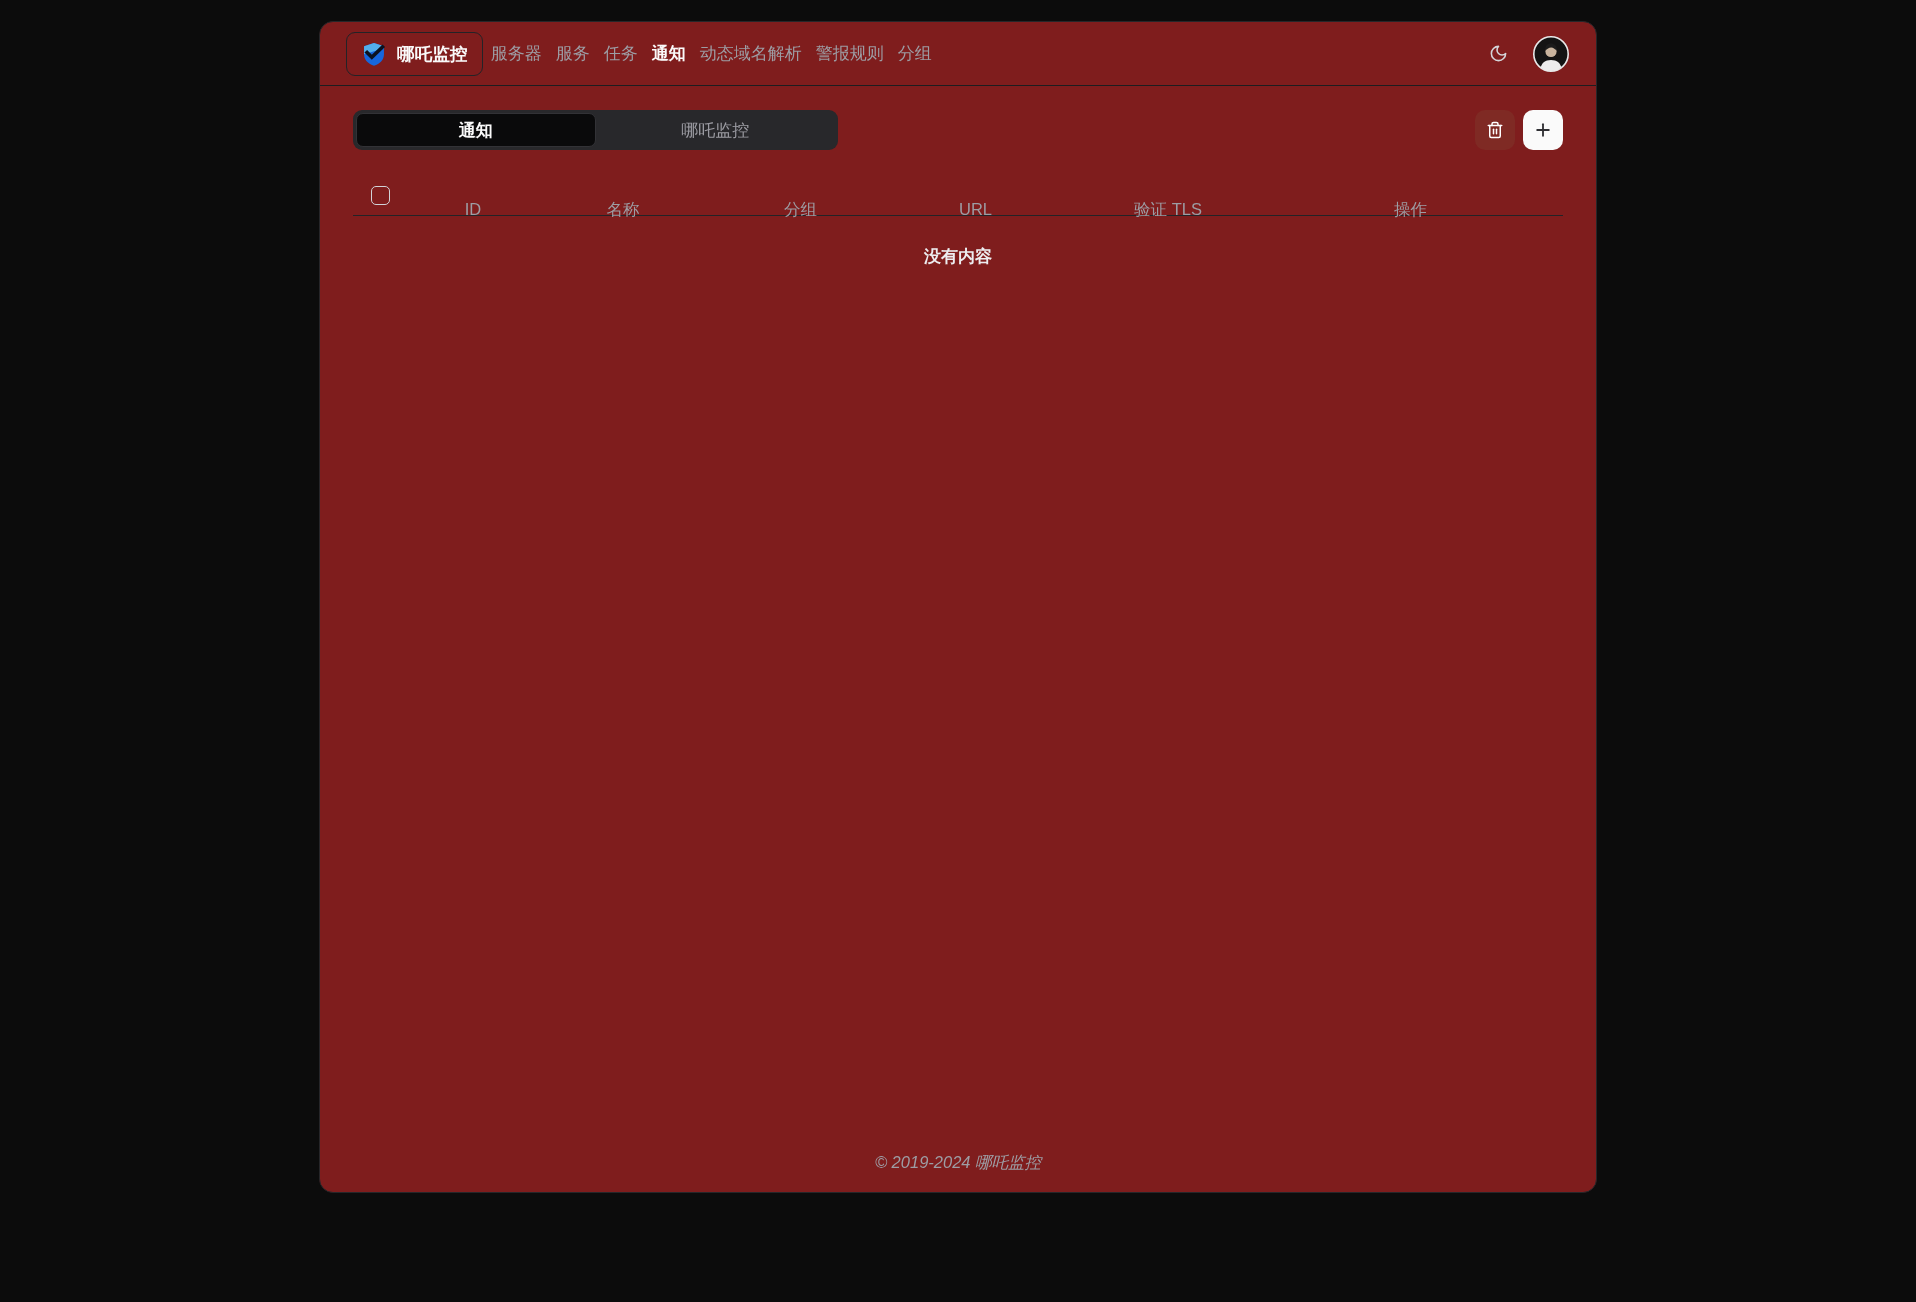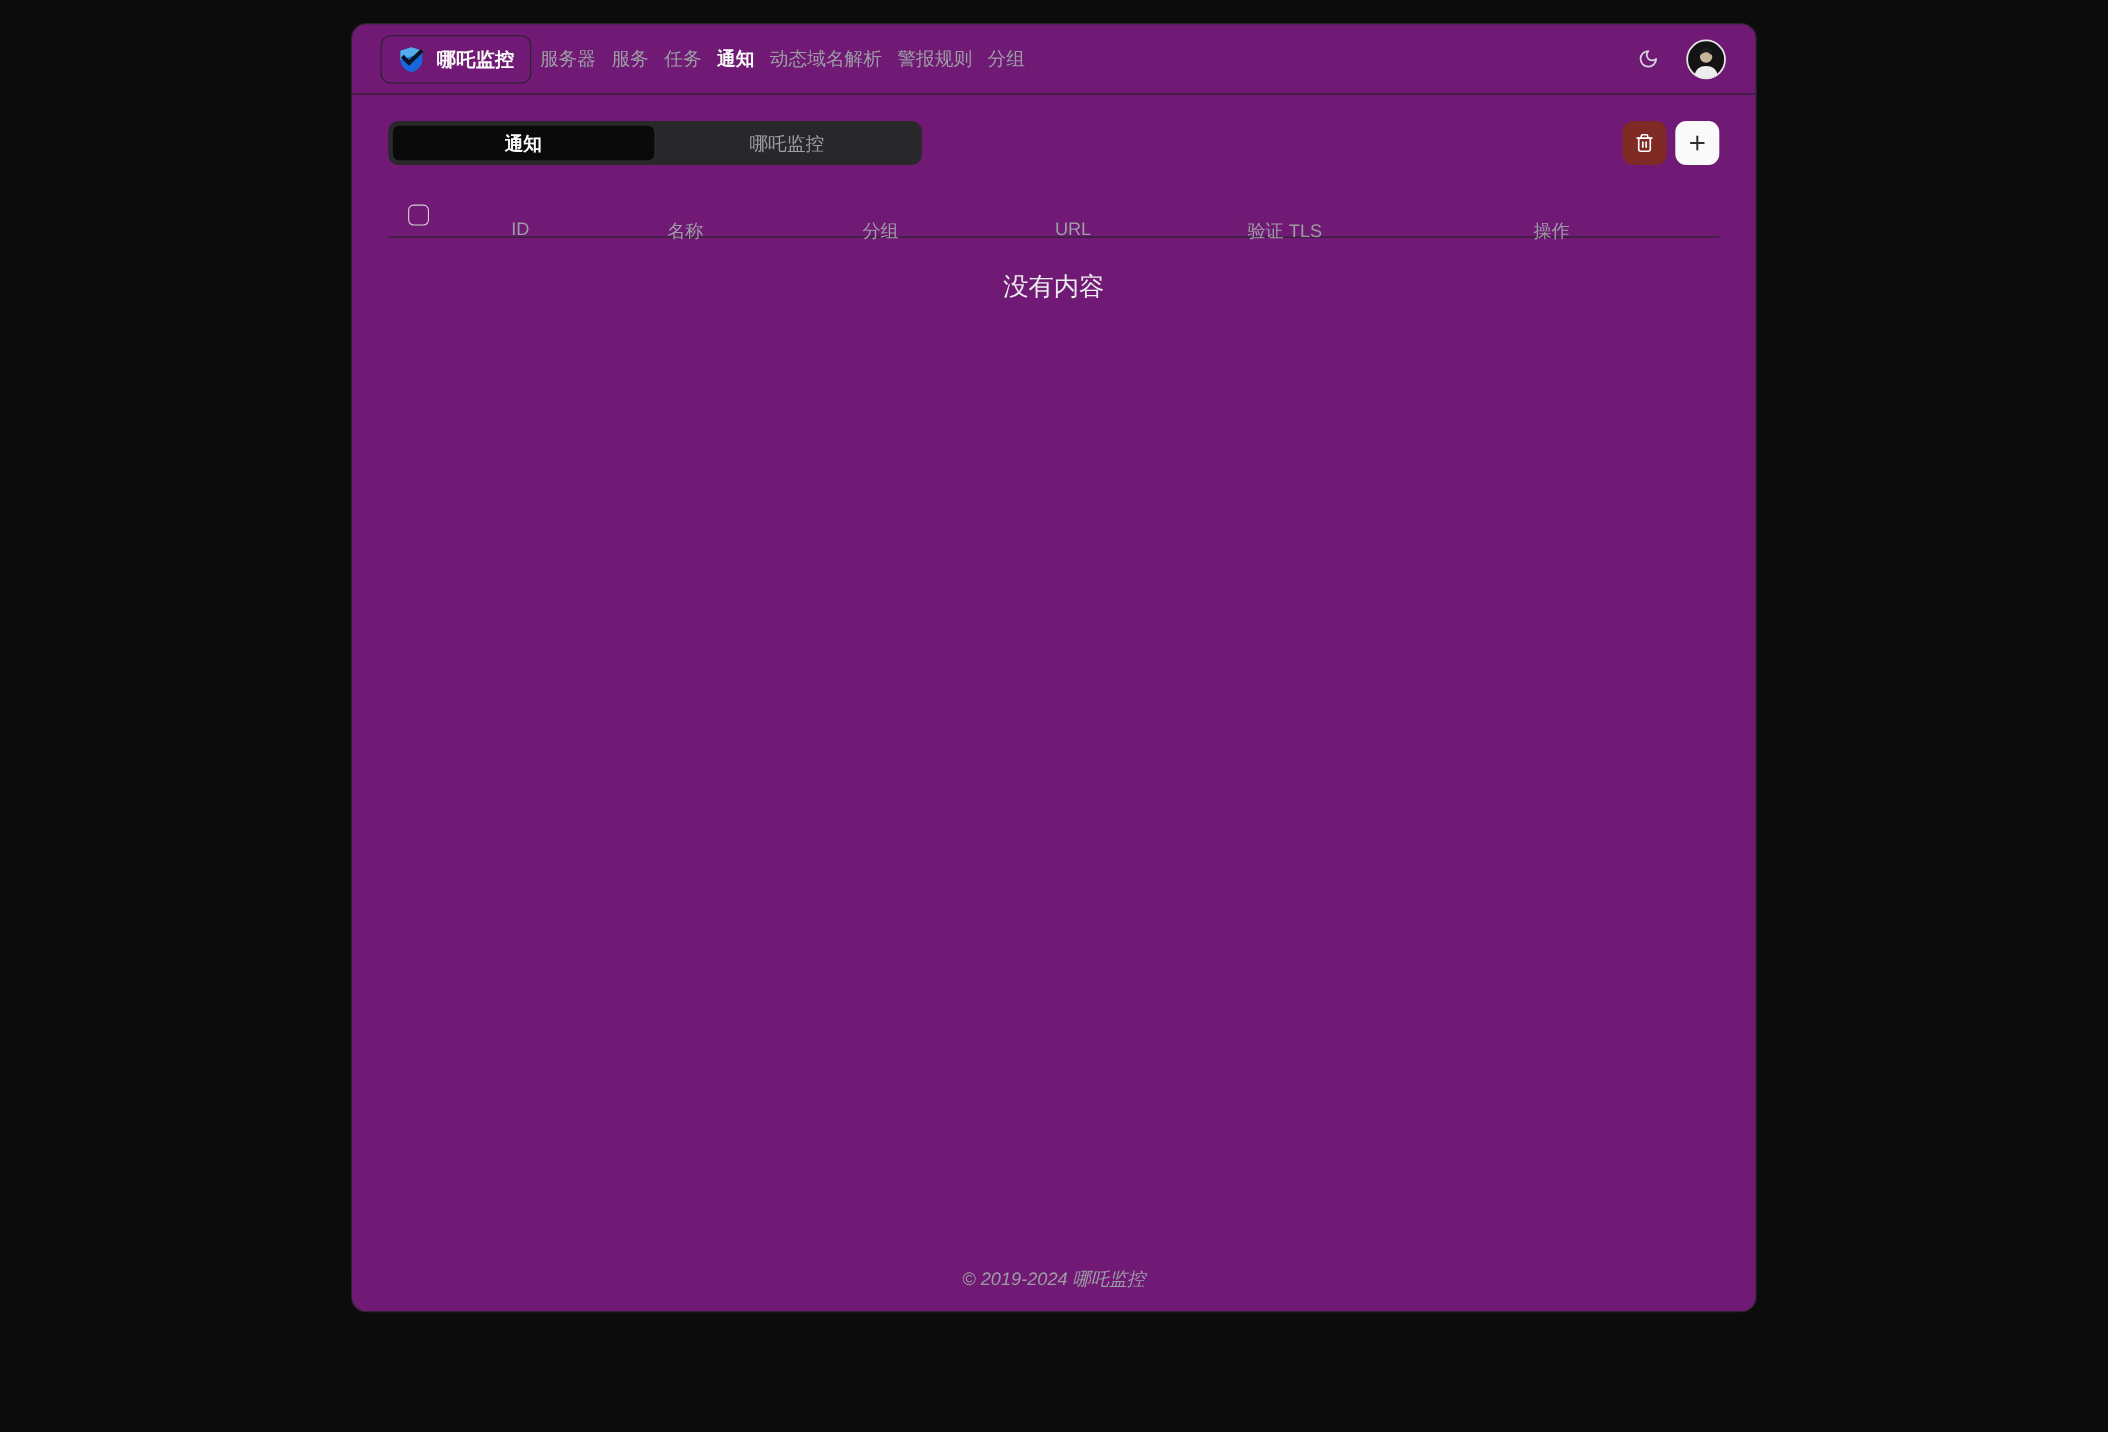--- a/index.html
+++ b/index.html
@@ -7,21 +7,21 @@
   body {
     background: #0c0c0c;
     font-family: "Liberation Sans", "DejaVu Sans", sans-serif;
     color: #fafafa;
     overflow: hidden;
   }
   .app-card {
     width: 1278px;
     height: 1172px;
     margin: 21px auto 0;
-    background: #701a75;
+    background: #7f1d1d;
     border: 1px solid #262629;
     border-radius: 14px;
     display: flex;
     flex-direction: column;
     overflow: hidden;
   }
   
   .navbar {
     height: 64px;
     flex: 0 0 64px;
@@ -160,22 +160,22 @@
     border: 1.5px solid #d2d2d7;
     border-radius: 5px;
     background: transparent;
     cursor: pointer;
   }
   .empty-row {
     padding-top: 29px;
     text-align: center;
   }
   .empty-text {
-    font-size: 23px;
-    font-weight: 400;
+    font-size: 17px;
+    font-weight: 700;
     color: #ededf0;
   }
   
   .footer {
     margin-top: auto;
     padding: 0 0 18px;
     text-align: center;
   }
   .footer-text { font-size: 16.5px; color: #9d9da4; font-style: italic; }
 </style>

